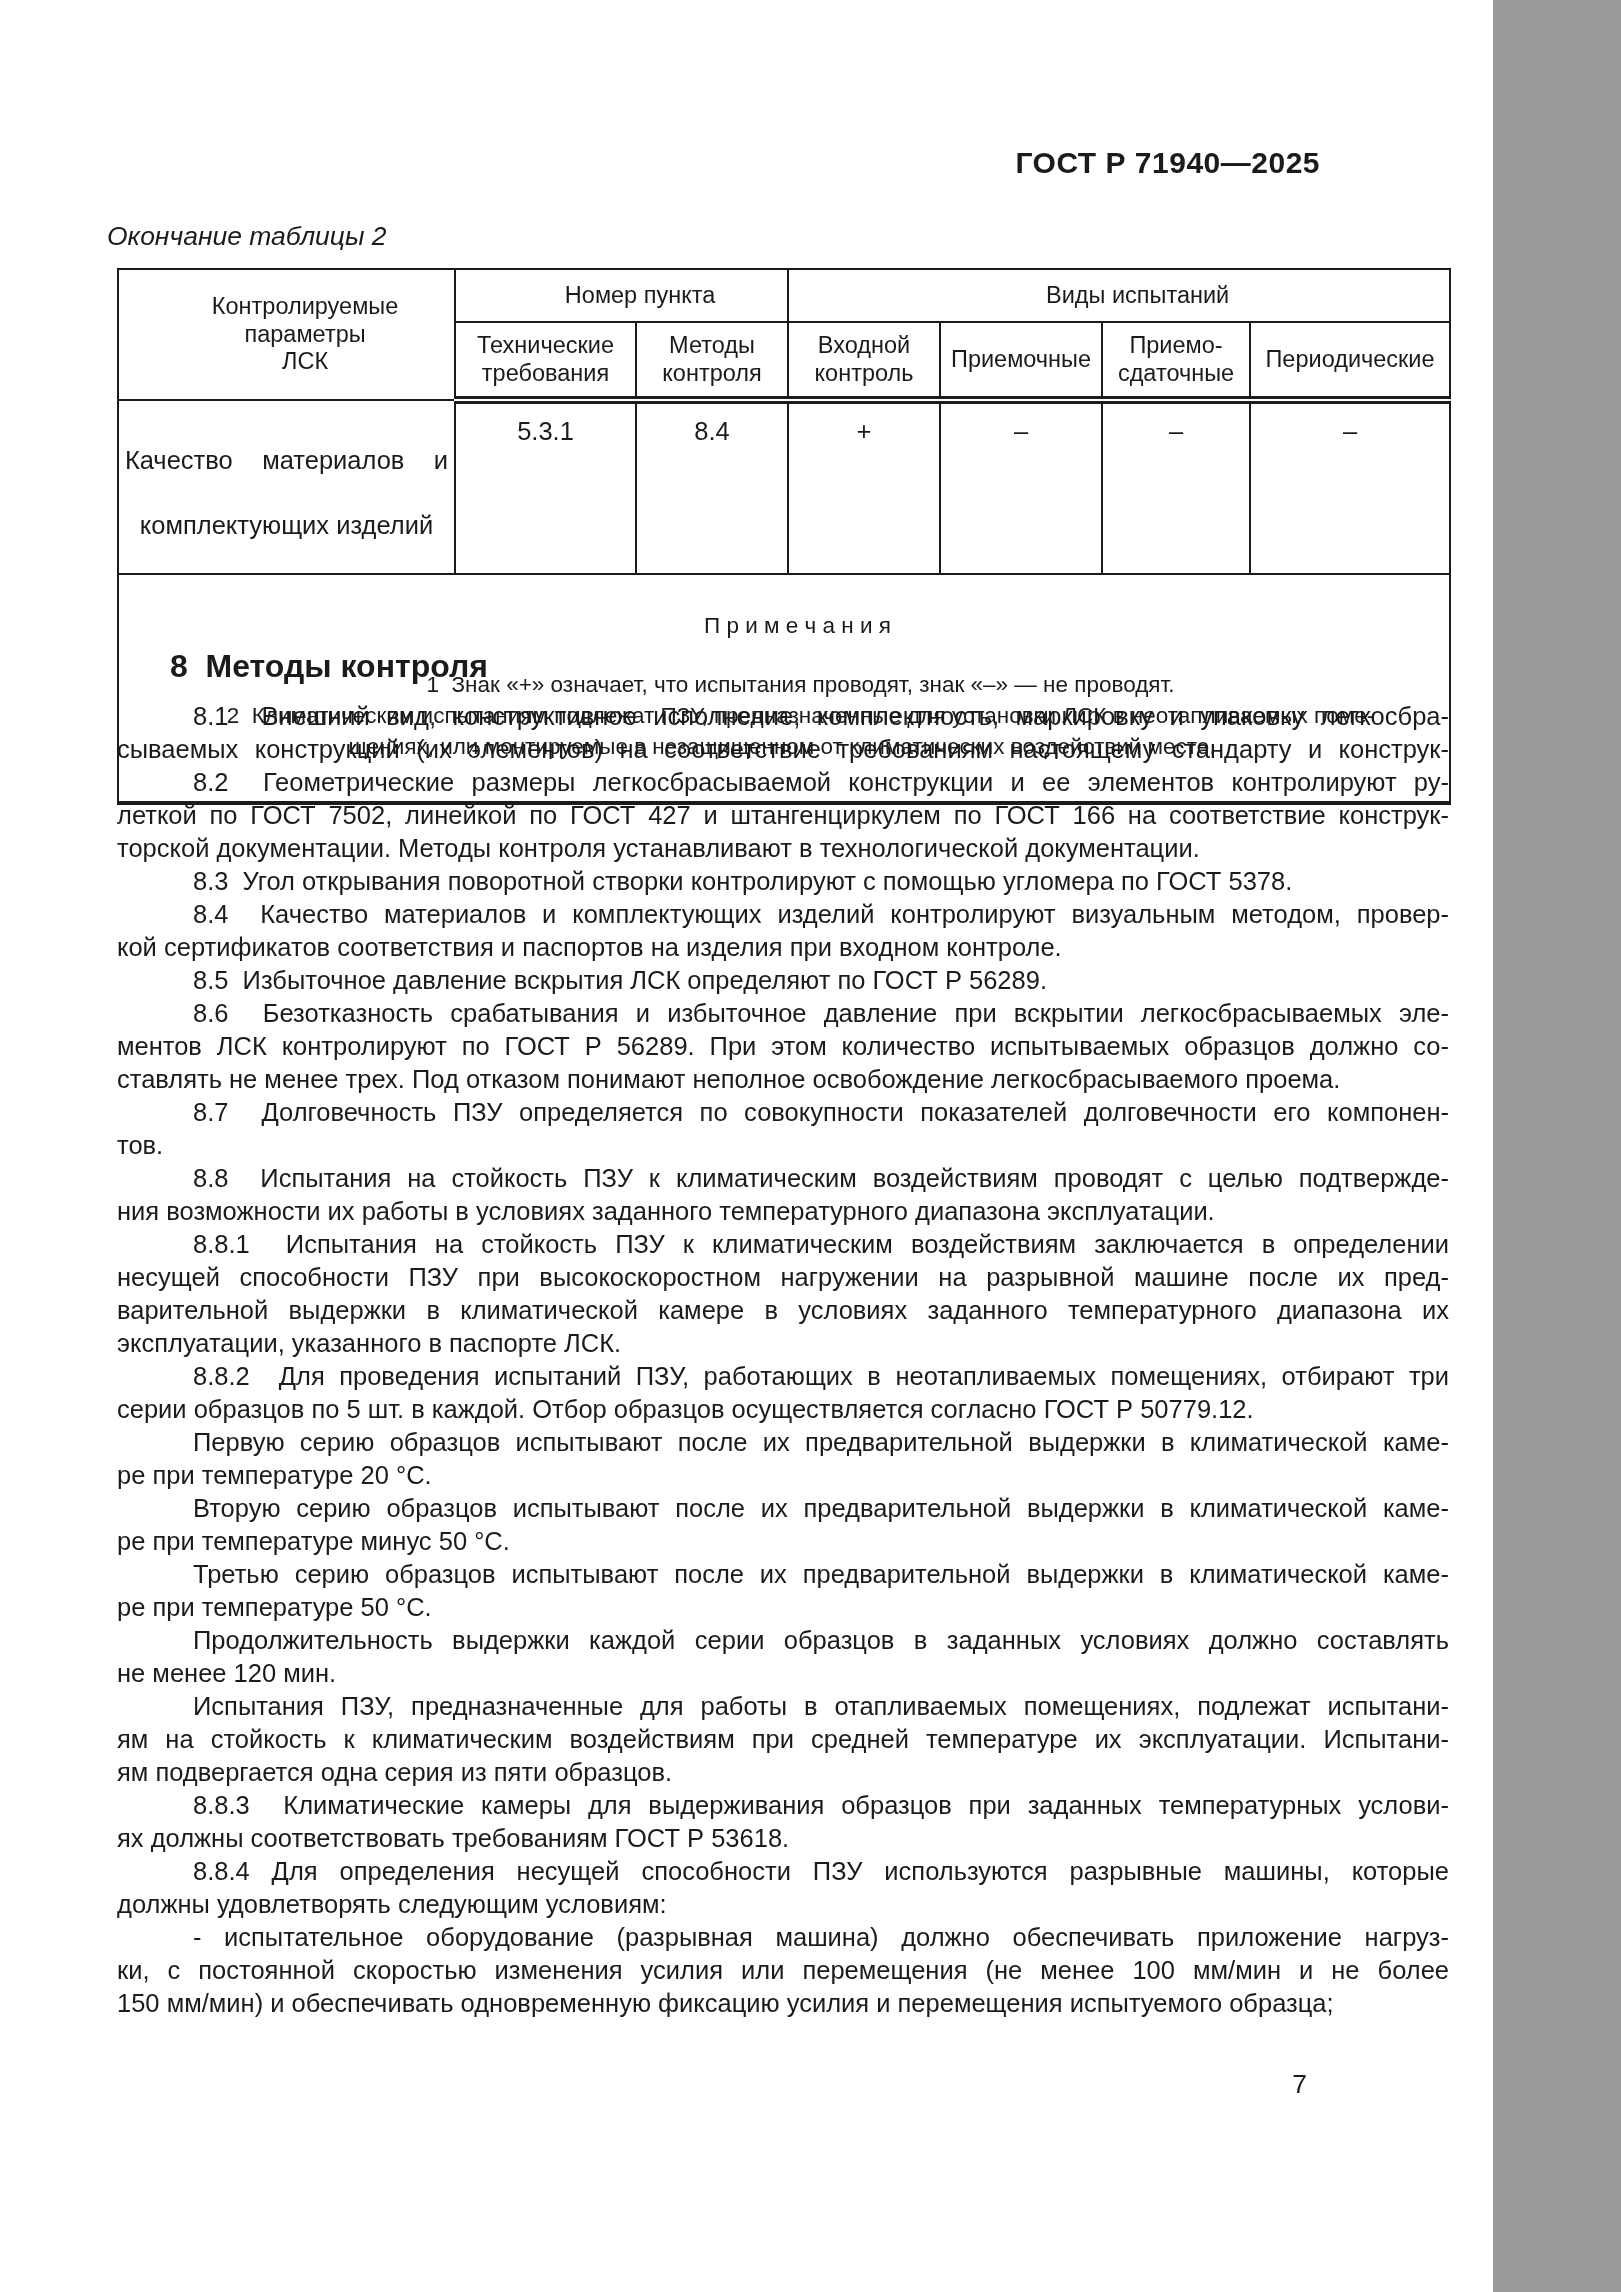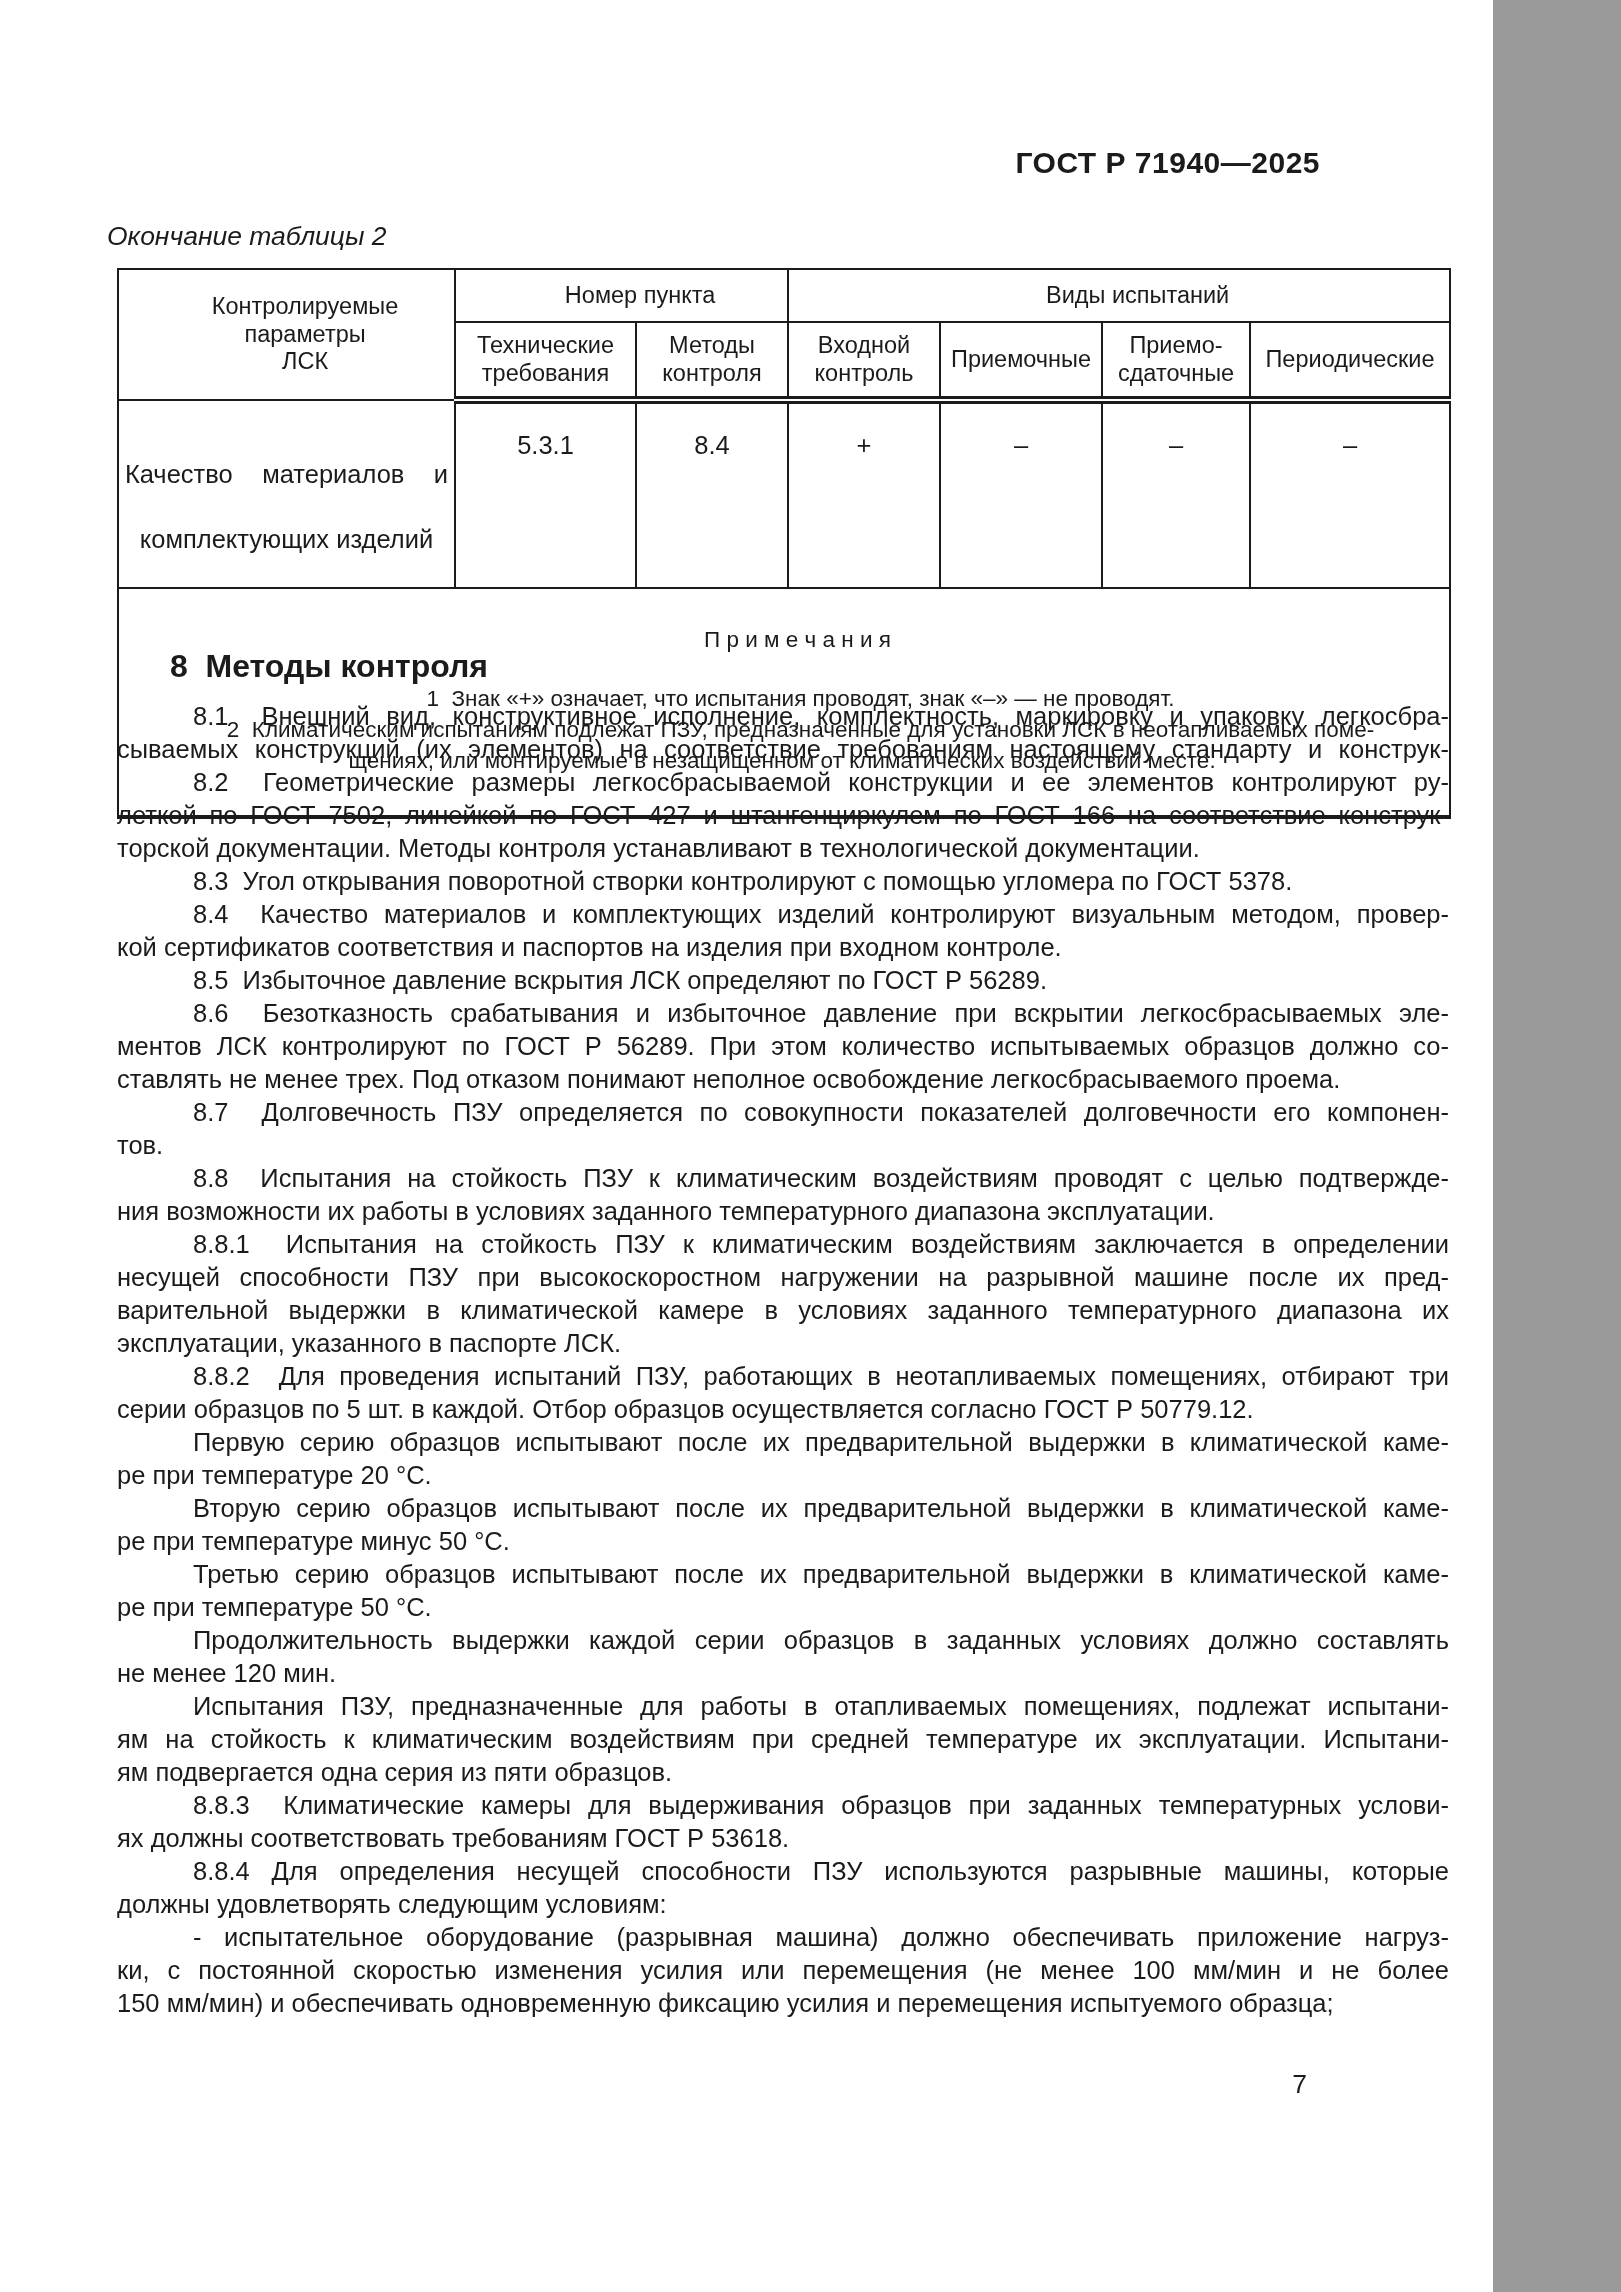--- a/index.html
+++ b/index.html
@@ -33,21 +33,21 @@
     font-weight:normal;
     font-size:23.5px; line-height:27.4px;
     text-align:center; vertical-align:middle;
     padding:2px 5.9px;
     white-space:pre-line;
   }
   tr.subhead th{border-bottom:8.8px double #1b1b1b;}
   tr.grouphead th{height:47px;padding-left:43px;}
   tr.subhead th{height:69px;}
   tr.datarow td{
-    height:74px; vertical-align:top; padding-top:28px;
+    height:74px; vertical-align:top; padding-top:14px;
     font-size:25.5px;
   }
   td.param{ text-align:left; padding:11.8px 11.8px 0 11.8px; }
   td.param .pline{font-size:25.5px; line-height:37px;}
   .jboth{text-align:justify; text-align-last:justify;}
   tr.notesrow td{
     height:137px; vertical-align:top; text-align:center;
     padding:7.8px 9.8px 11.8px 5.9px;
     border-bottom:4.9px solid #1b1b1b;
   }

